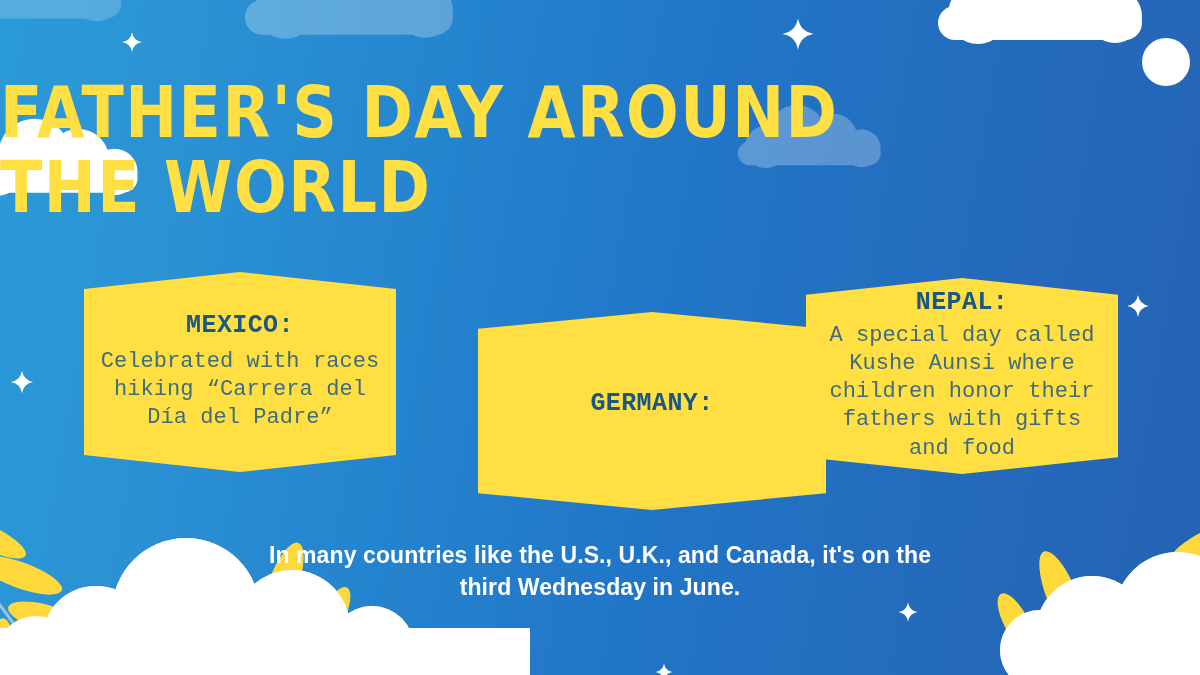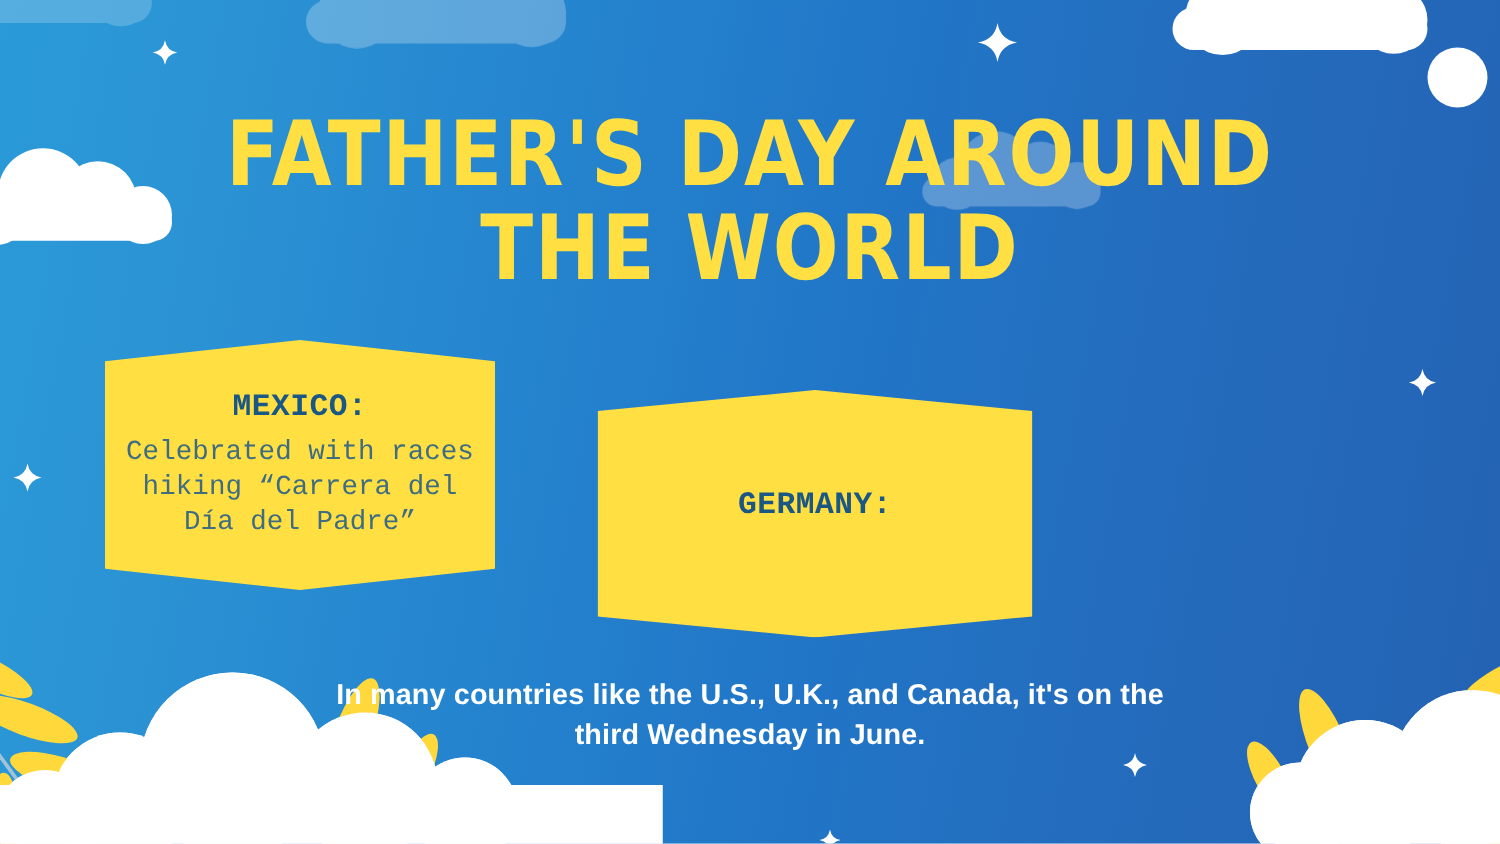--- a/index.html
+++ b/index.html
@@ -22,22 +22,22 @@
         #2462b3 100%);
     overflow:hidden;
   }
 
   
   .sky { position:absolute; inset:0; pointer-events:none; }
 
   
   .title-wrap {
     position:absolute;
-    top:88px; left:0; right:0;
-    text-align:center;
+    top:77px; left:0; right:0;
+    text-align:left;
     z-index:6;
   }
   .title-line {
     display:block;
     color:#FFDF42;
     font-family:"DejaVu Sans", sans-serif;
     font-weight:700;
     font-size:62px;
     line-height:0.99;
     letter-spacing:1.5px;
@@ -227,20 +227,24 @@
 
     <div class="card" id="card-mexico">
       <div class="card-title">MEXICO:</div>
       <div class="card-body">Celebrated with races hiking “Carrera del Día del Padre”</div>
     </div>
 
     <div class="card" id="card-germany">
       <div class="card-title">GERMANY:</div>
     </div>
 
+    <div class="card" id="card-nepal">
+      <div class="card-title">NEPAL:</div>
+      <div class="card-body">A special day called Kushe Aunsi where children honor their fathers with gifts and food</div>
+    </div>
 
   </div>
 
   <div class="footer">
     <span class="footer-line">In many countries like the U.S., U.K., and Canada, it's on the</span>
     <span class="footer-line">third Wednesday in June.</span>
   </div>
 
 </div>
 

